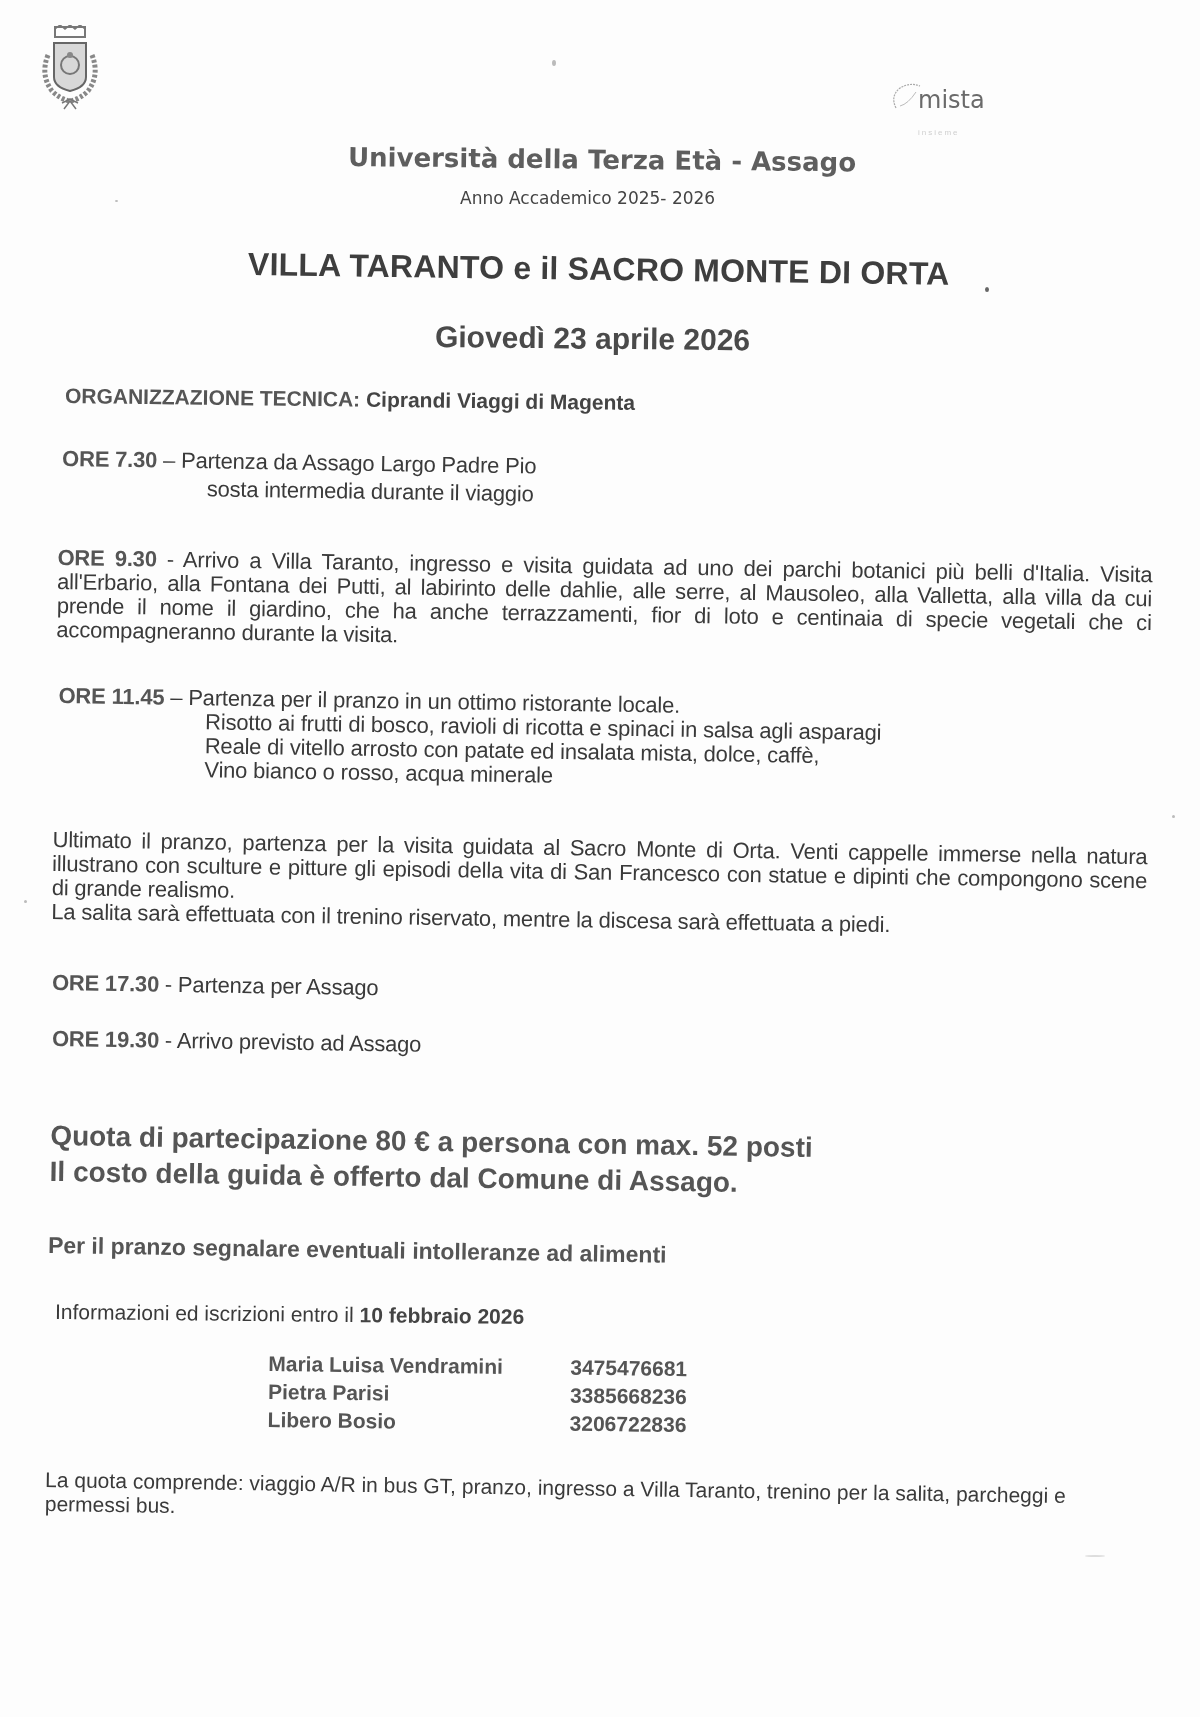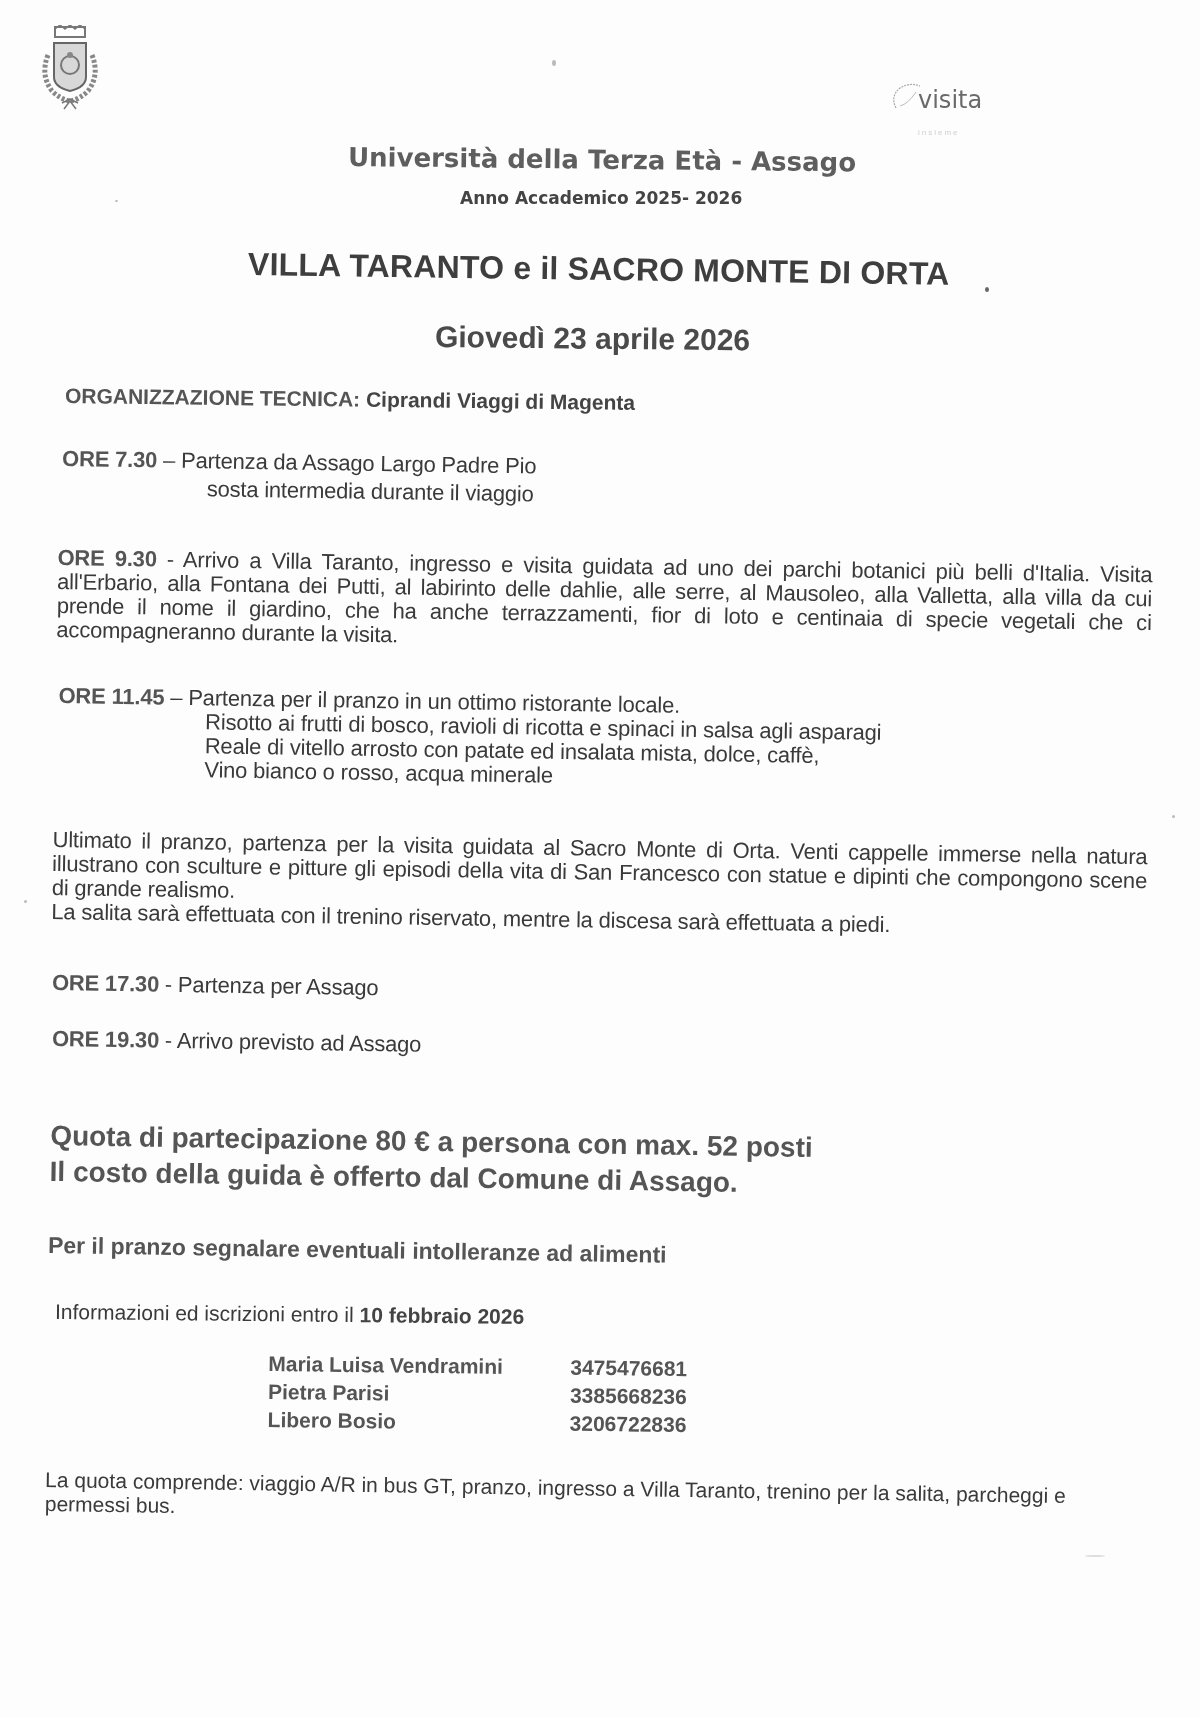--- a/index.html
+++ b/index.html
@@ -6,21 +6,21 @@
     body {
       width: 1200px; height: 1717px; background: #fdfdfd; position: relative; overflow: hidden;
       color: #3a3a3a; font-family: "Liberation Sans", sans-serif;
     }
     .abs { position: absolute; white-space: nowrap; }
     .crest { left: 30px; top: 25px; width: 80px; height: 100px; }
     .auser { left: 890px; top: 80px; width: 140px; height: 50px; }
     .auser-word { position: absolute; left: 28px; top: 6px; font-family: "DejaVu Sans", sans-serif; font-size: 24px; color: #6a6a6a; letter-spacing: 0px; }
     .auser-sub { position: absolute; left: 28px; top: 36px; font-size: 8px; color: #cfcfcf; letter-spacing: 2px; margin-top: 12px; }
     .uni-title { left: 348px; top: 142px; font-family: "DejaVu Sans", sans-serif; font-size: 26px; font-weight: bold; color: #5e5e5e; transform: rotate(0.6deg); transform-origin: left center; }
-    .anno { left: 460px; top: 188px; font-family: "DejaVu Sans", sans-serif; font-size: 17px; font-weight: bold; color: #444; }
+    .anno { left: 460px; top: 188px; font-family: "DejaVu Sans", sans-serif; font-size: 17px; font-weight: normal; color: #444; }
     .trip-title { left: 248px; top: 246px; font-size: 32px; font-weight: bold; color: #3e3e3e; transform: rotate(0.8deg); transform-origin: left center; letter-spacing: 0.2px; }
     .trip-date { left: 435px; top: 320px; font-size: 30px; font-weight: bold; color: #4a4a4a; transform: rotate(0.6deg); transform-origin: left center; }
     .org { left: 65px; top: 384px; font-size: 21px; font-weight: bold; color: #555; transform: rotate(0.7deg); transform-origin: left center; }
     .org .org-name { color: #444; }
     .text { font-size: 22px; color: #3a3a3a; letter-spacing: -0.2px; }
     .time { font-weight: bold; color: #555; }
     .tilt { transform: rotate(0.9deg); transform-origin: left center; }
     .para { position: absolute; white-space: normal; line-height: 24px; }
     .quota { left: 50px; top: 1118px; font-size: 28px; font-weight: bold; color: #555; line-height: 36px; transform: rotate(0.9deg); transform-origin: left center; }
     .allergy { left: 48px; top: 1232px; font-size: 23px; font-weight: bold; color: #555; transform: rotate(0.9deg); transform-origin: left center; }
@@ -49,21 +49,21 @@
     <path d="M62 30 Q70 50 58 66 Q50 74 40 76" fill="none" stroke="#888" stroke-width="5" stroke-dasharray="3 2"></path>
     <path d="M32 78 L40 74 L48 78 M34 84 L40 76 L46 84" fill="none" stroke="#777" stroke-width="1.5"></path>
   </svg>
 </div>
 
 <div class="abs auser">
   <svg style="position:absolute;left:0;top:0" width="34" height="34" viewBox="0 0 34 34">
     <path d="M6 28 Q0 16 10 8 Q20 2 30 6" fill="none" stroke="#aaa" stroke-width="1.2" stroke-dasharray="2 1"></path>
     <path d="M10 26 Q18 24 26 12" fill="none" stroke="#bbb" stroke-width="1"></path>
   </svg>
-  <span class="auser-word">visita</span>
+  <span class="auser-word">mista</span>
   <span class="auser-sub">insieme</span>
 </div>
 
 <div class="abs uni-title">Università della Terza Età - Assago</div>
 <div class="abs anno">Anno Accademico 2025- 2026</div>
 <div class="abs trip-title">VILLA TARANTO e il SACRO MONTE DI ORTA</div>
 <div class="abs trip-date">Giovedì 23 aprile 2026</div>
 
 <div class="abs org">
   <span>ORGANIZZAZIONE TECNICA:</span>

